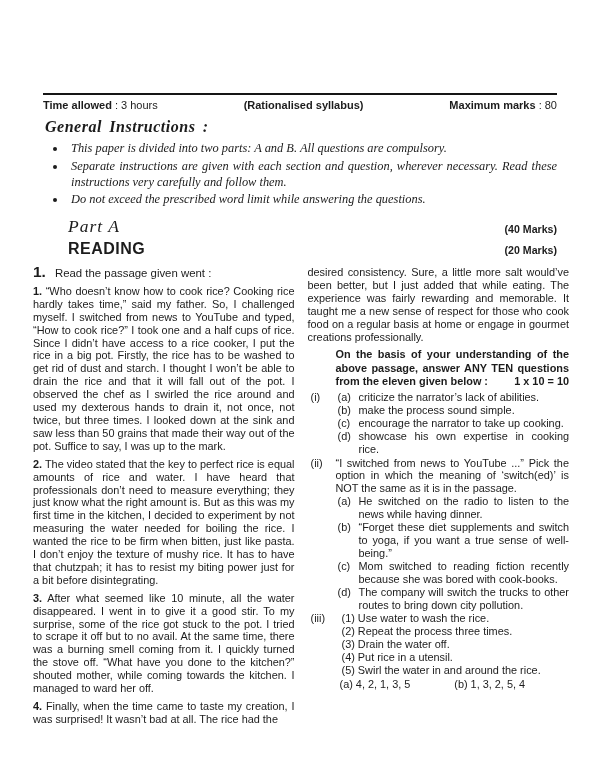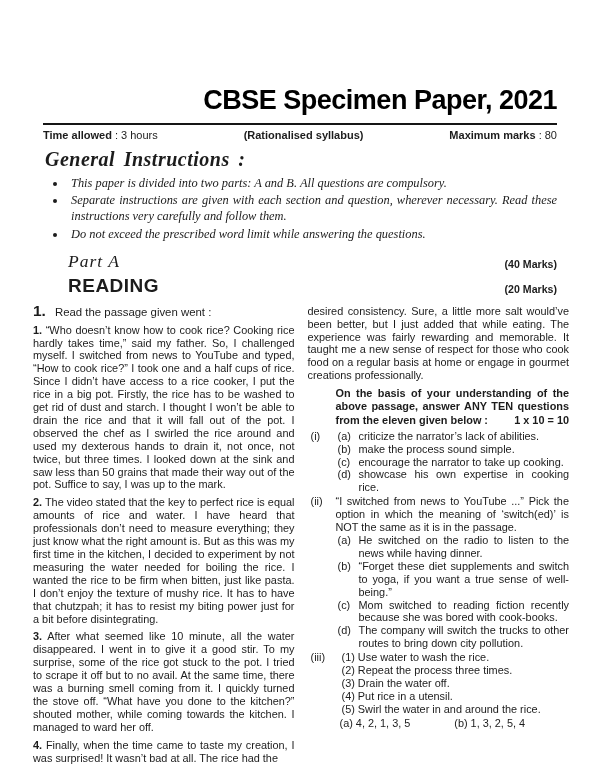--- a/index.html
+++ b/index.html
@@ -22,37 +22,37 @@
   .info-row {
     display: flex; justify-content: space-between; align-items: center;
     font-size: 11px; padding-top: 4px;
   }
   .info-row b { font-weight: bold; }
   .info-bold { font-weight: bold; }
   
   .gi { padding: 7px 43px 0 45px; }
   .gi-heading {
     font-family: "Liberation Serif", serif; font-style: italic; font-weight: bold;
-    font-size: 20px; letter-spacing: 0.5px; word-spacing: 3px;
+    font-size: 16px; letter-spacing: 0.5px; word-spacing: 3px;
   }
   .gi-list {
     list-style: disc; margin: 5px 0 0 22px;
     font-family: Liberation Serif, serif; font-style: italic;
     font-size: 12.4px; line-height: 1.27; text-align: justify;
   }
   .gi-list li { margin-bottom: 2px; padding-left: 4px; }
   
   .part-row, .section-row { position: relative; text-align: left; padding: 0 68px; }
   .part-row { margin-top: 8px; }
   .part-label {
     font-family: "Liberation Serif", serif; font-style: italic;
     font-size: 17.5px; letter-spacing: 1px;
   }
   .section-row { margin-top: 3px; }
-  .section-title { font-size: 19px; font-weight: bold; letter-spacing: 0.5px; margin-top: 45px; }
+  .section-title { font-size: 16px; font-weight: bold; letter-spacing: 0.5px; margin-top: 45px; }
   .row-marks {
     position: absolute; right: 43px; bottom: 2px;
     font-size: 10.6px; font-weight: bold;
   }
   
   .columns {
     display: flex; gap: 13px;
     padding: 8px 31px 0 33px;
   }
   .col { width: 50%; font-size: 10.9px; line-height: 12.9px; text-align: justify; }
@@ -81,21 +81,20 @@
     padding-left: 4px; margin-top: 1px;
   }
   .grid-opt { white-space: nowrap; }
 </style>
 </head>
 <body>
 
 <div class="page">
 
   <div class="header">
-    <div class="title">CBSE Specimen Paper, 2021</div>
     <div class="rule"></div>
     <div class="info-row">
       <div><b>Time allowed</b><span> : 3 hours</span></div>
       <div class="info-bold">(Rationalised syllabus)</div>
       <div><b>Maximum marks</b><span> : 80</span></div>
     </div>
   </div>
 
   <div class="gi">
     <div class="gi-heading">General  Instructions  :</div>

